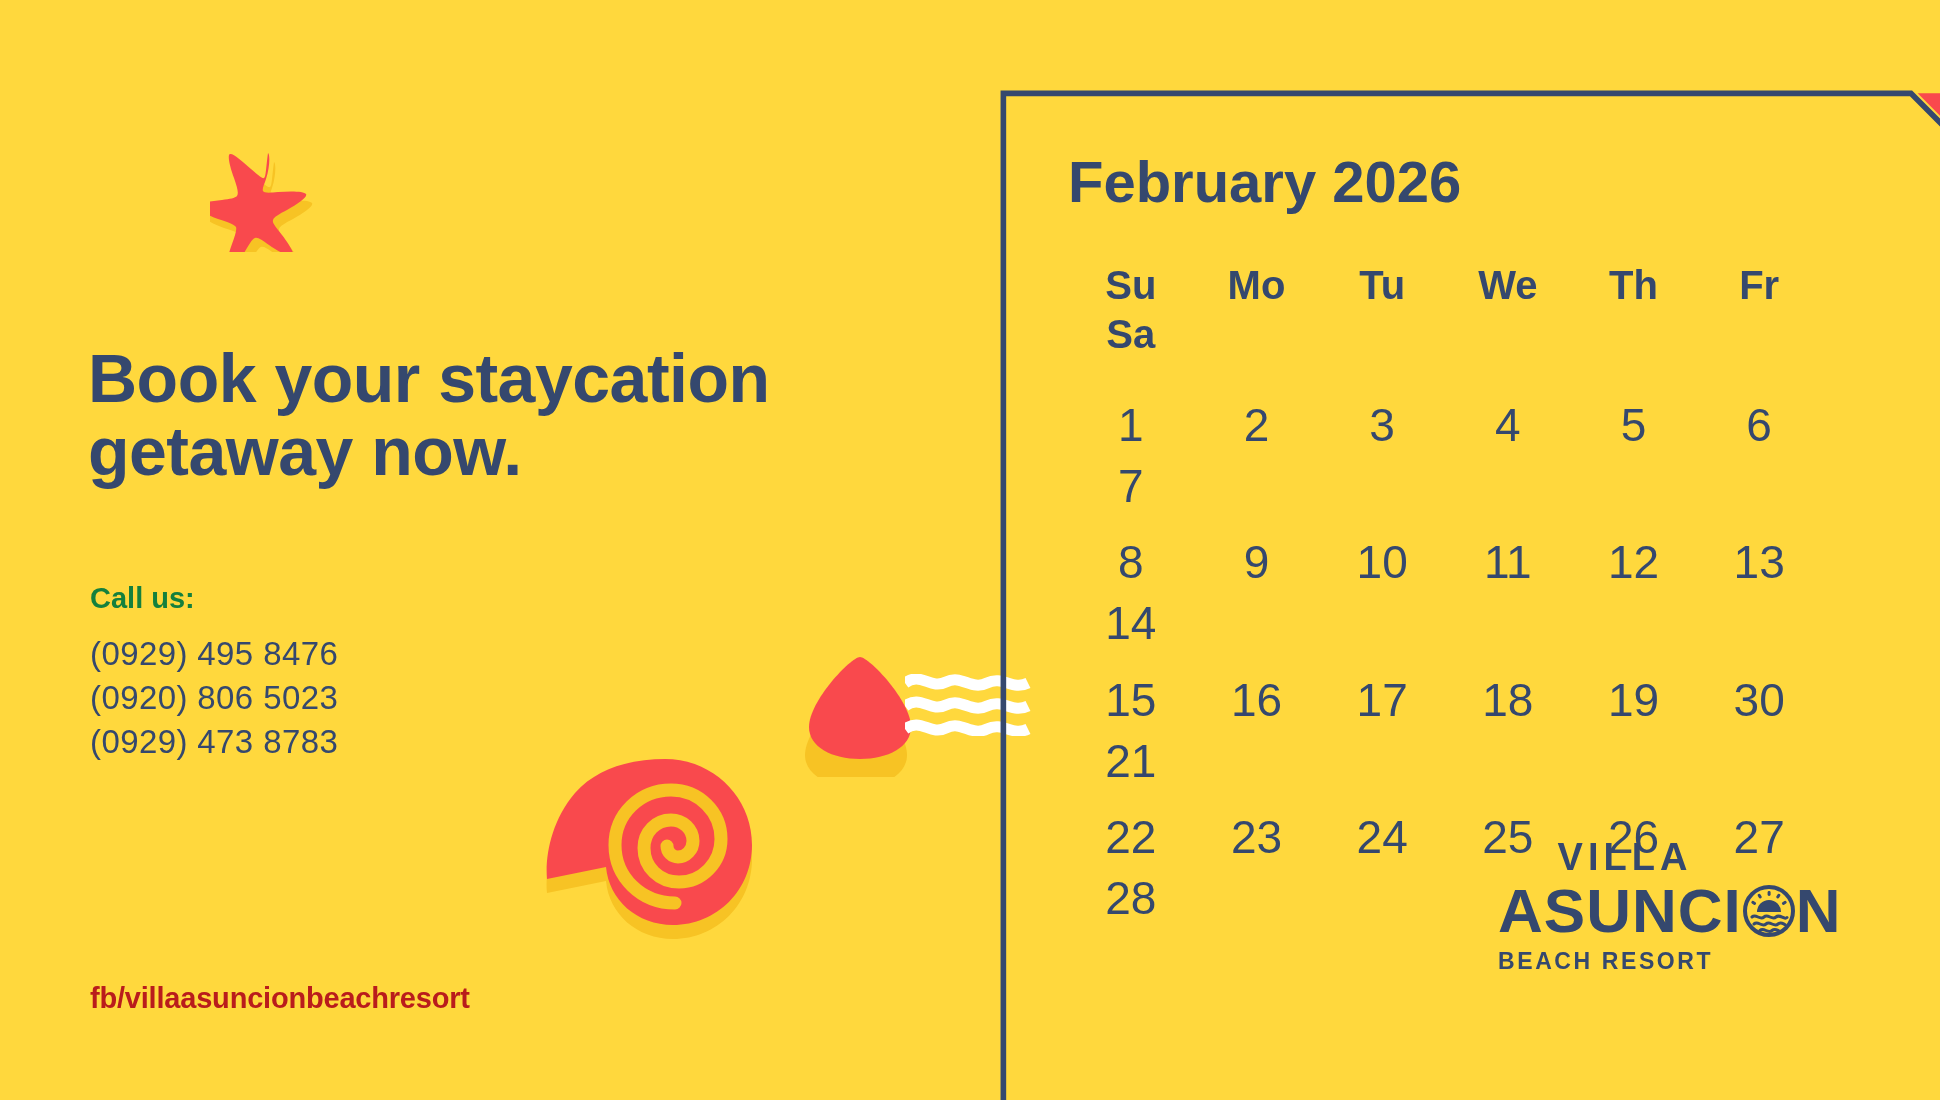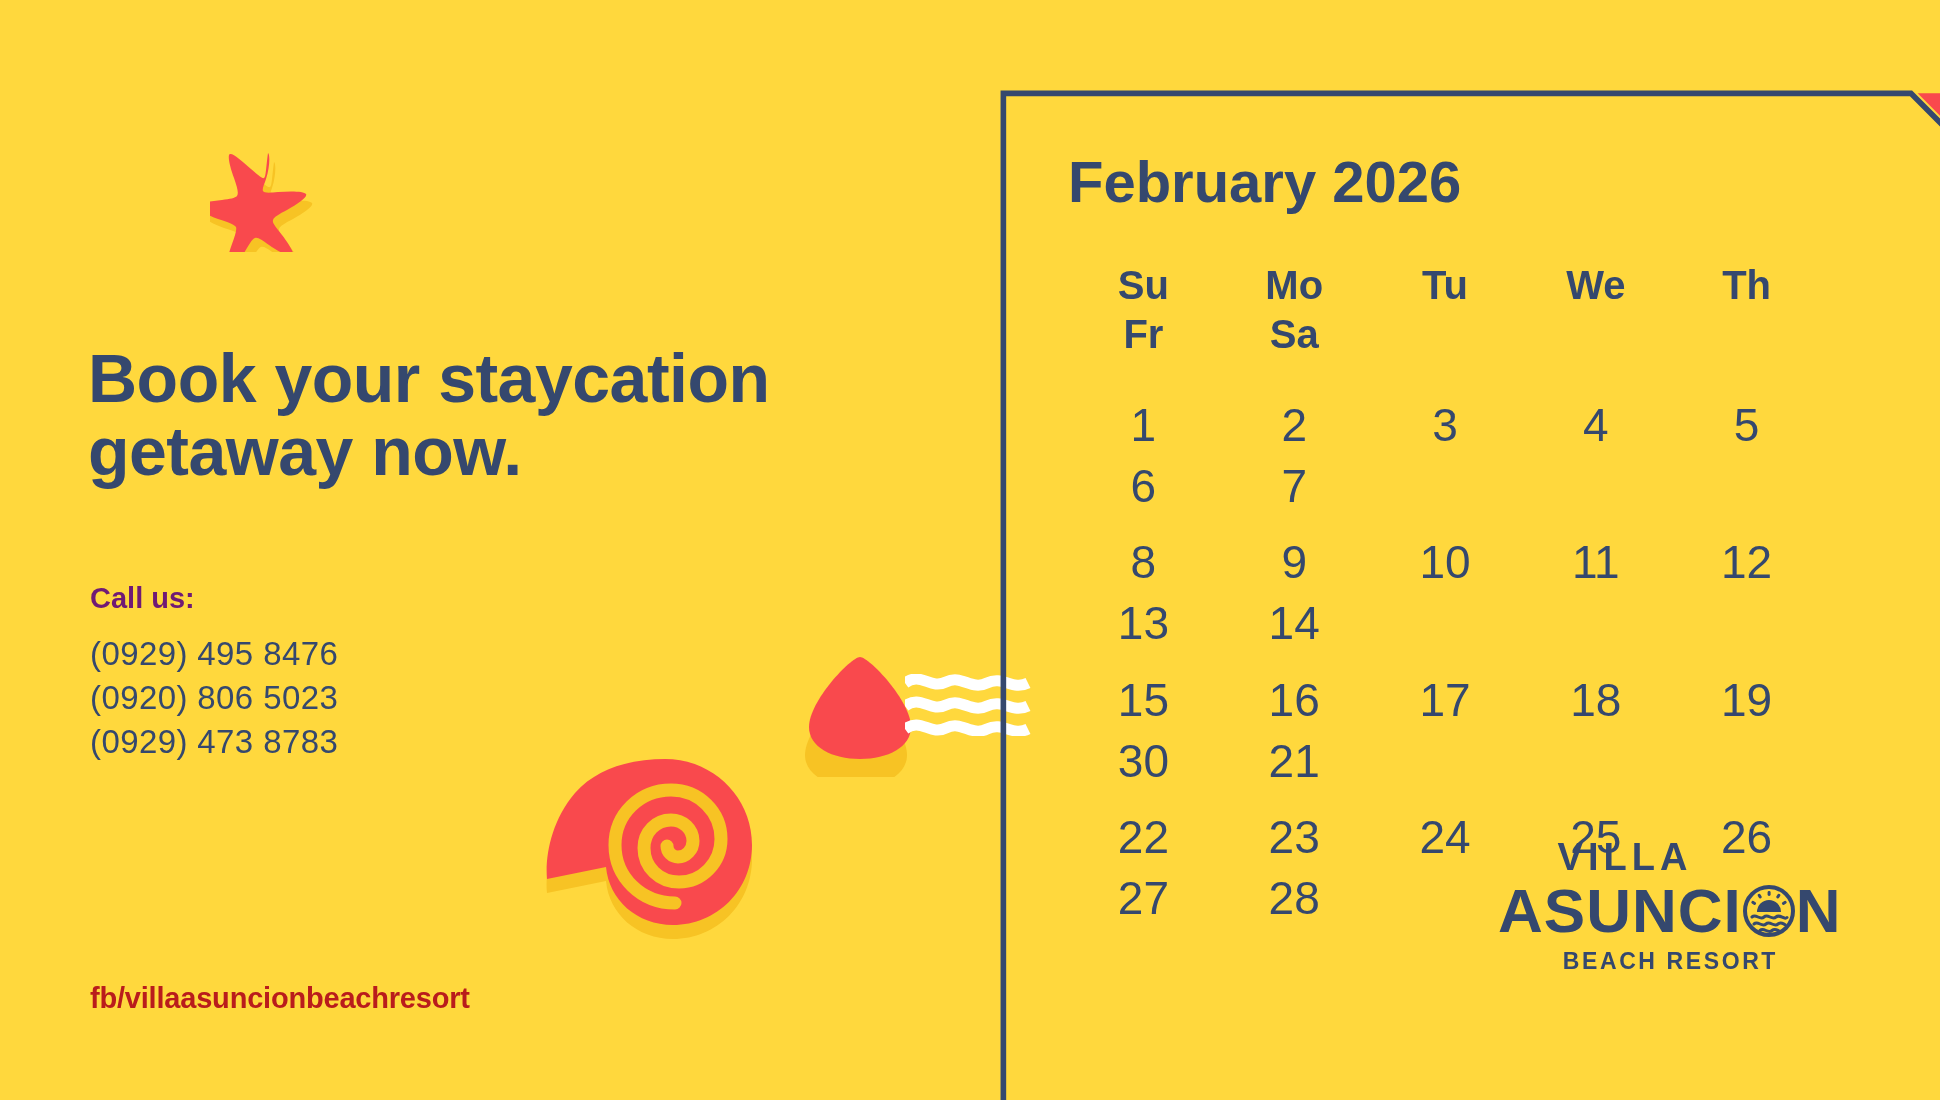--- a/index.html
+++ b/index.html
@@ -16,21 +16,21 @@
 
   #headline {
     position:absolute; left:88px; top:330px; width:880px;
     font-size:68px; line-height:1.08; font-weight:bold;
     color:#35486E; letter-spacing:-0.5px;
   }
   #headline .hl-line { display:block; }
 
   #call-label {
     position:absolute; left:90px; top:570px;
-    font-size:29px; font-weight:bold; color:#701a75; letter-spacing:0px;
+    font-size:29px; font-weight:bold; color:#15803d; letter-spacing:0px;
   }
   #phone-list {
     position:absolute; left:90px; top:620px;
     font-size:33px; line-height:1.33; color:#35486E; font-weight:300;
   }
   #phone-list .phone-item { display:block; letter-spacing:0.4px; }
 
   #fb-handle {
     position:absolute; left:90px; top:970px;
     font-size:29px; font-weight:bold; color:#b91c1c; letter-spacing:-0.2px;
@@ -51,21 +51,21 @@
   #calendar-frame { position:absolute; inset:0; }
 
   #calendar-inner { position:absolute; inset:0; padding:58px 62px 0 68px; }
 
   #calendar-title {
     font-size:58px; font-weight:bold; color:#35486E; letter-spacing:0px;
     margin-bottom:48px;
   }
 
   #weekday-row, .week-row {
-    display:grid; grid-template-columns:repeat(5, 1fr); width:754px;
+    display:grid; grid-template-columns:repeat(6, 1fr); width:754px;
   }
   #weekday-row .weekday {
     text-align:center; font-size:40px; font-weight:bold; color:#35486E;
     padding-bottom:4px;
   }
   #days-grid { margin-top:34px; }
   .week-row { margin-bottom:16px; }
   .day-cell {
     text-align:center; font-size:46px; font-weight:300; color:#35486E;
     line-height:1.32; font-family:"Liberation Sans", sans-serif;
@@ -81,21 +81,21 @@
   #logo-main {
     display:flex; align-items:center; 
     margin-top:4px;
   }
   #logo-asuncion-a, #logo-asuncion-b {
     font-size:62px; font-weight:bold; color:#35486E; letter-spacing:1px; line-height:1;
   }
   #logo-emblem { width:52px; height:52px; margin:0 1px; }
   #logo-tagline {
     font-size:23px; font-weight:bold; color:#35486E; letter-spacing:2.6px;
-    text-align:right; margin-top:6px;
+    text-align:left; margin-top:6px;
   }
 </style>
 </head>
 <body>
 
 <div id="left-panel">
 
   <h1 id="headline">
     <span class="hl-line">Book your staycation</span>
     <span class="hl-line">getaway now.</span>

